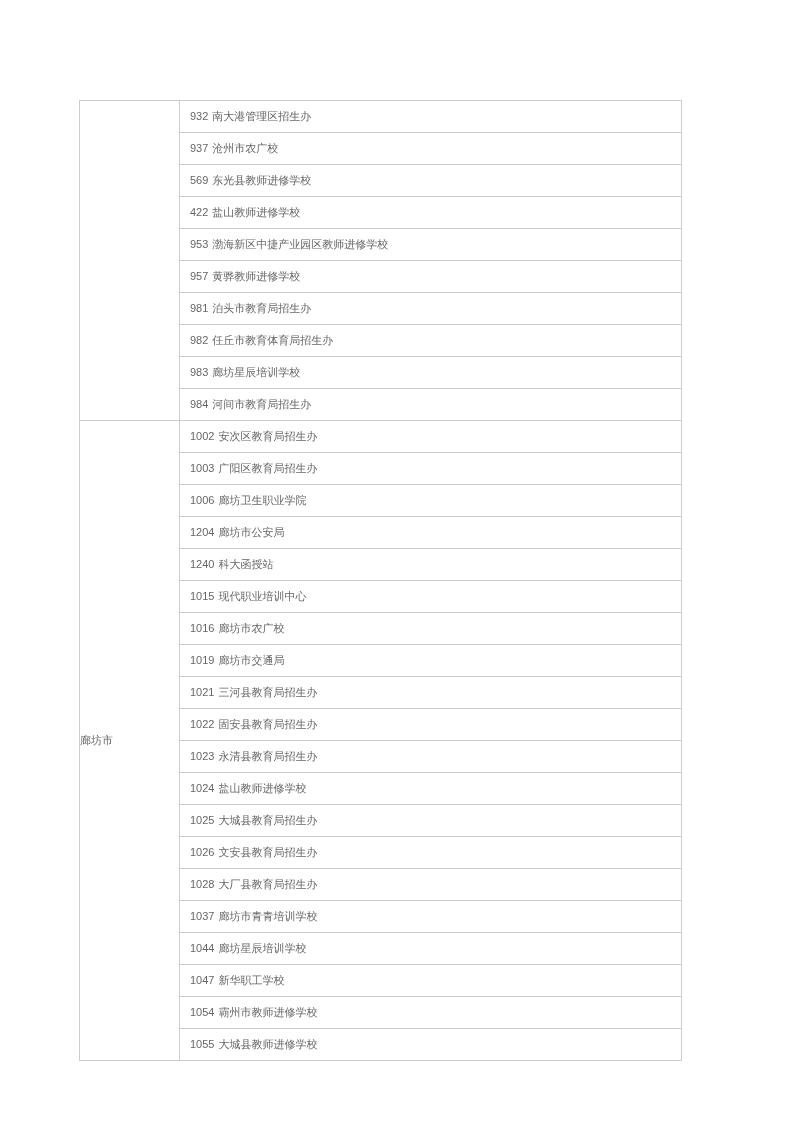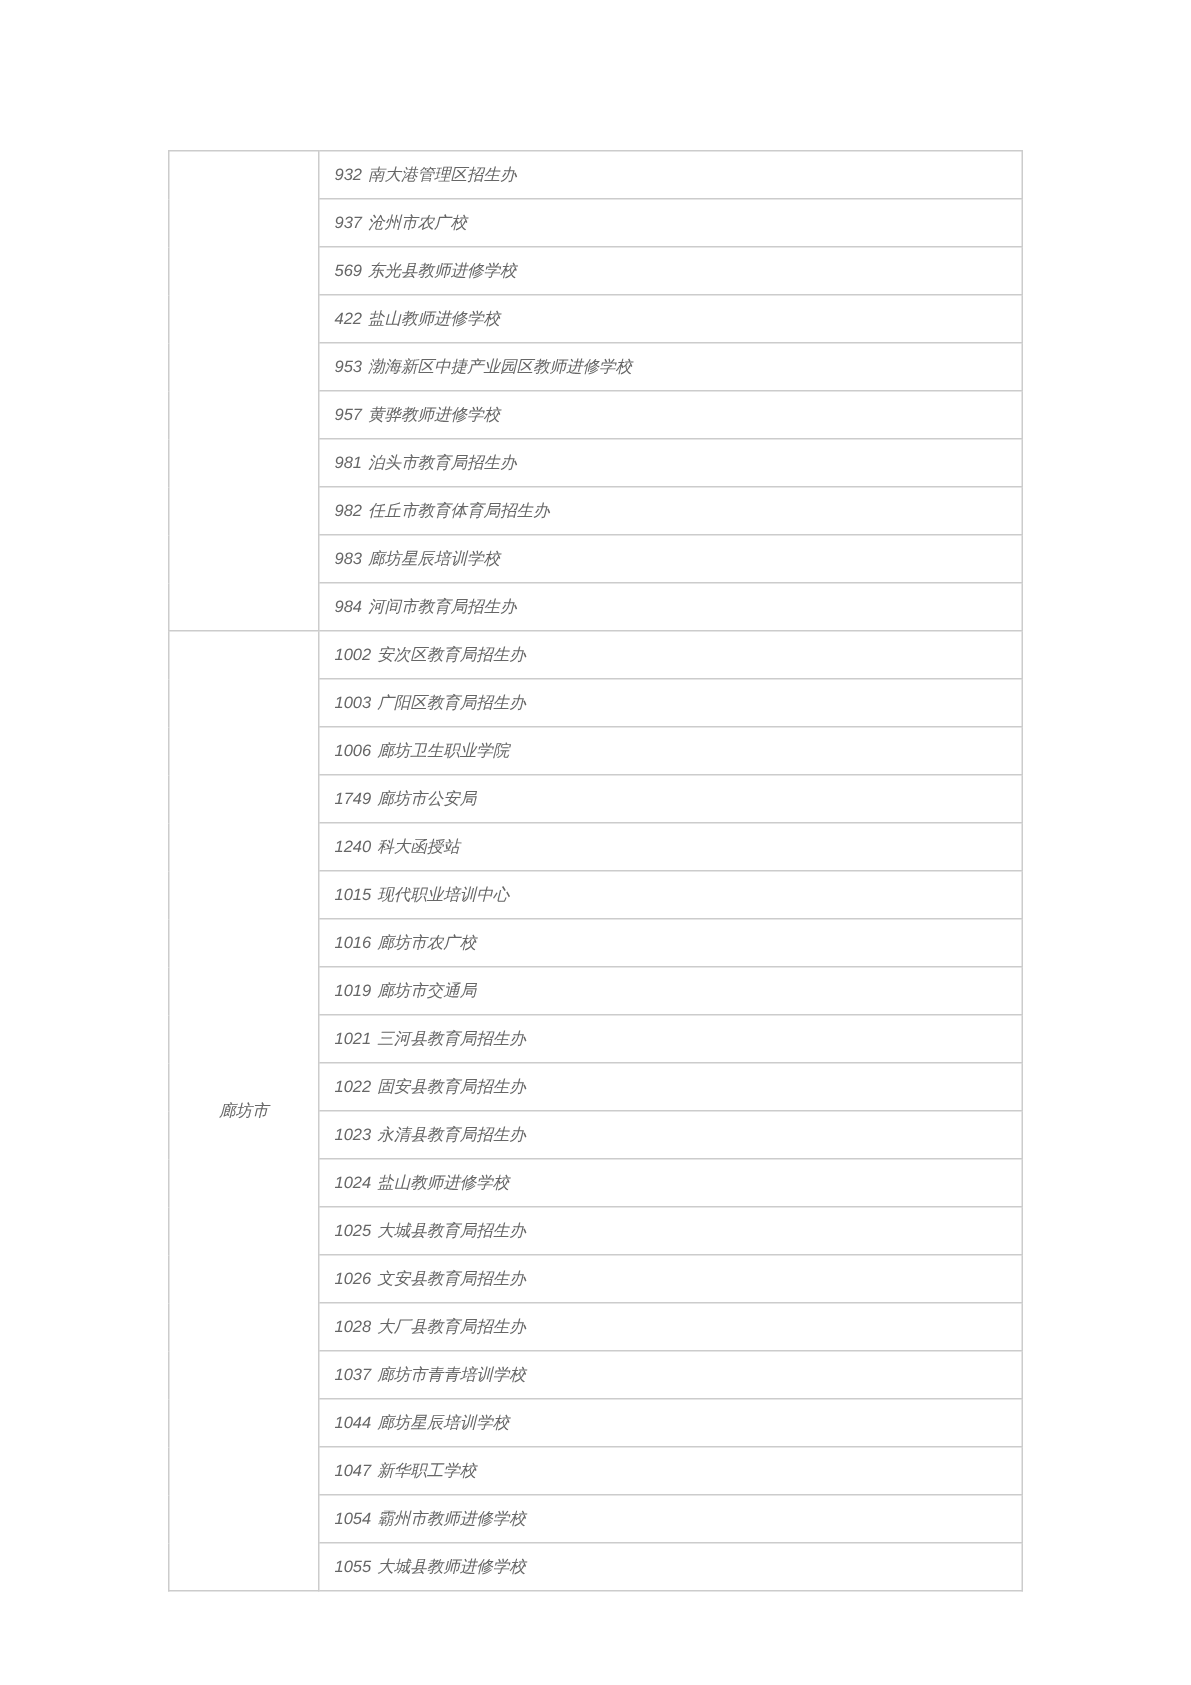--- a/index.html
+++ b/index.html
@@ -9,36 +9,34 @@
     }
     body {
       width: 794px;
       height: 1123px;
       background: #ffffff;
       font-family: "Microsoft YaHei", "SimSun", sans-serif;
       font-size: 11px;
       color: #666;
     }
     .container {
-      padding: 100px 112px 0 112px;
-      font-style: italic;
+      padding: 100px 112px 0 79px;
     }
     table {
       width: 100%;
       border-collapse: collapse;
       table-layout: fixed;
     }
     td {
       border: 1px solid #cccccc;
       padding: 0;
       vertical-align: middle;
     }
     td.region {
       width: 100px;
-      text-align: center;
       color: #666;
       font-size: 11px;
     }
     td.content {
       padding: 8px 10px;
       height: 30px;
     }
     .code {
       color: #666;
       display: inline-block;
@@ -90,21 +88,21 @@
           <td class="region" rowspan="20">廊坊市</td>
           <td class="content"><span class="code">1002</span><span class="name">安次区教育局招生办</span></td>
         </tr>
         <tr>
           <td class="content"><span class="code">1003</span><span class="name">广阳区教育局招生办</span></td>
         </tr>
         <tr>
           <td class="content"><span class="code">1006</span><span class="name">廊坊卫生职业学院</span></td>
         </tr>
         <tr>
-          <td class="content"><span class="code">1749</span><span class="name">廊坊市公安局</span></td>
+          <td class="content"><span class="code">1204</span><span class="name">廊坊市公安局</span></td>
         </tr>
         <tr>
           <td class="content"><span class="code">1240</span><span class="name">科大函授站</span></td>
         </tr>
         <tr>
           <td class="content"><span class="code">1015</span><span class="name">现代职业培训中心</span></td>
         </tr>
         <tr>
           <td class="content"><span class="code">1016</span><span class="name">廊坊市农广校</span></td>
         </tr>

